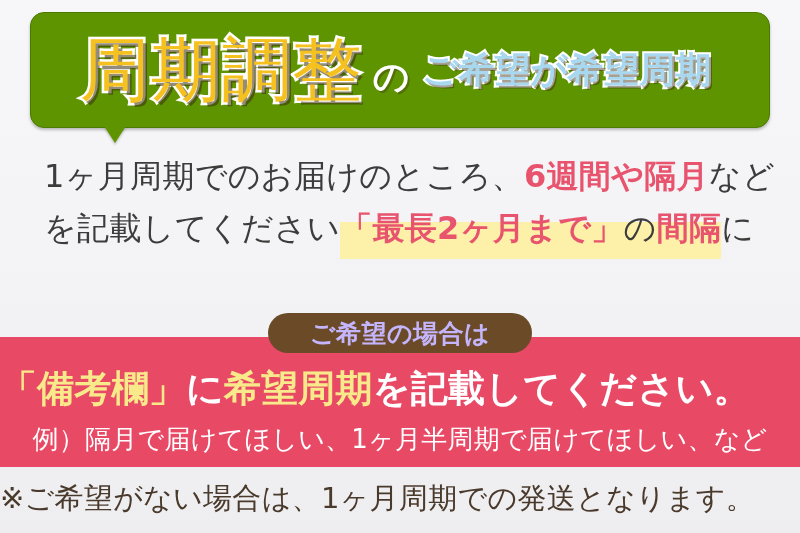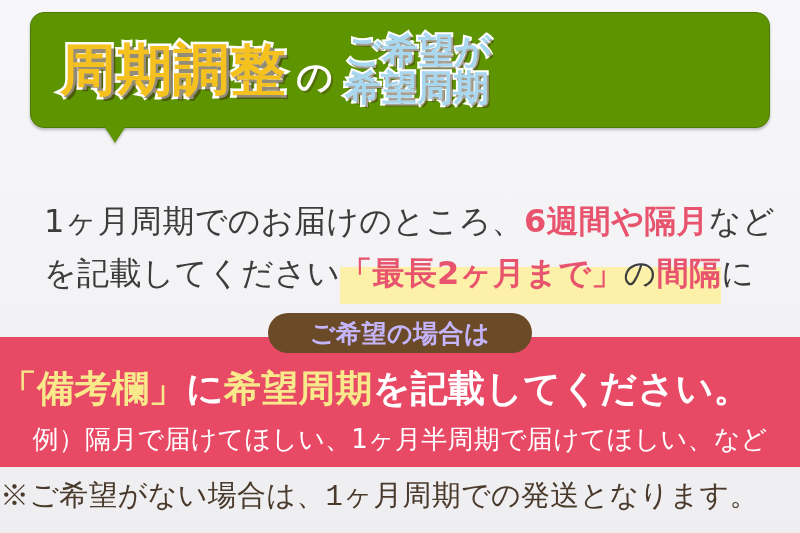--- a/index.html
+++ b/index.html
@@ -37,49 +37,49 @@
     align-items:center;justify-content:center;width:150px;flex:none;}
   .teiki .wave{display:block;width:140px;height:9px;}
   .teiki .label{
     color:#ffffff;font-size:29px;font-weight:700;letter-spacing:.04em;
     line-height:1.15;padding:3px 0;white-space:nowrap;
     text-shadow:0 1px 1px rgba(0,0,0,.18);
   }
 
   
   .big-title{
-    flex:none;margin-left:4px;
-    font-size:56px;font-weight:700;letter-spacing:.01em;
+    flex:none;margin-left:24px;
+    font-size:70px;font-weight:400;letter-spacing:.01em;
     color:#f5c11e;line-height:1;white-space:nowrap;
     -webkit-text-stroke:5px #ffffff;
     paint-order:stroke fill;
     text-shadow:4px 4px 0 rgba(60,45,15,.55);
   }
   .no-char{
     flex:none;margin-left:10px;margin-top:14px;
     font-size:36px;font-weight:700;color:#ffffff;line-height:1;
     text-shadow:2px 2px 0 rgba(60,45,15,.35);
   }
 
   
   .kibou{
-    flex:none;margin-left:12px;display:flex;flex-direction:column;
+    flex:none;margin-left:12px;display:flex;flex-direction:row;
     line-height:1.02;
   }
   .kibou span{
     font-size:36px;font-weight:700;color:#a8d8f0;white-space:nowrap;
     -webkit-text-stroke:4px #ffffff;paint-order:stroke fill;
     text-shadow:3px 3px 0 rgba(60,45,15,.45);
   }
 
   
   .body-copy{
     position:absolute;left:44px;top:150px;width:720px;
     font-size:32px;font-weight:500;color:#3c3c3c;
-    line-height:52px;letter-spacing:.01em;white-space:nowrap;margin-top:45px;
+    line-height:52px;letter-spacing:.01em;white-space:nowrap;
   }
   .body-copy .ln{display:block;height:52px;}
   .pk{color:#e8546e;font-weight:600;}
   .mark{
     background:linear-gradient(180deg,rgba(253,240,168,0) 26%,#fdf0a8 26%,#fdf0a8 100%);
     padding-bottom:12px;
   }
 
   
   .pink-band{
@@ -102,21 +102,21 @@
   .pink-sub{
     position:absolute;left:0;top:420px;width:800px;text-align:center;
     font-size:26px;font-weight:500;color:#ffffff;
     line-height:38px;white-space:nowrap;letter-spacing:.01em;
   }
 
   
   .footer-note{
     position:absolute;left:0;top:478px;width:664px;text-align:right;
     font-size:29px;font-weight:500;color:#4a3a2c;
-    line-height:40px;white-space:nowrap;letter-spacing:.01em;font-family:Liberation Mono, monospace;
+    line-height:40px;white-space:nowrap;letter-spacing:.01em;
   }
 </style>
 </head>
 <body>
 
 <div id="stage">
 
   <div class="header-wrap">
     <div class="header-box"></div>
     <div class="tail"></div>

